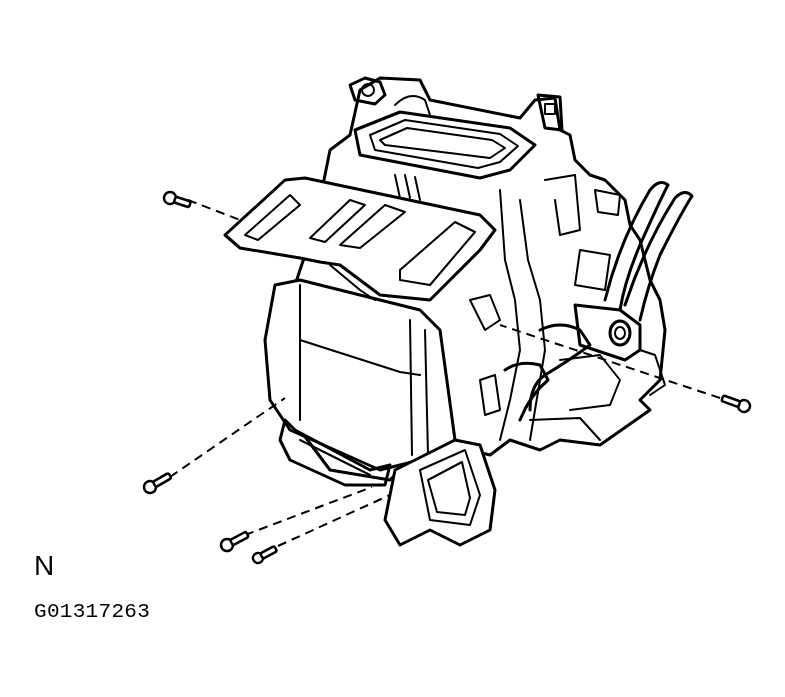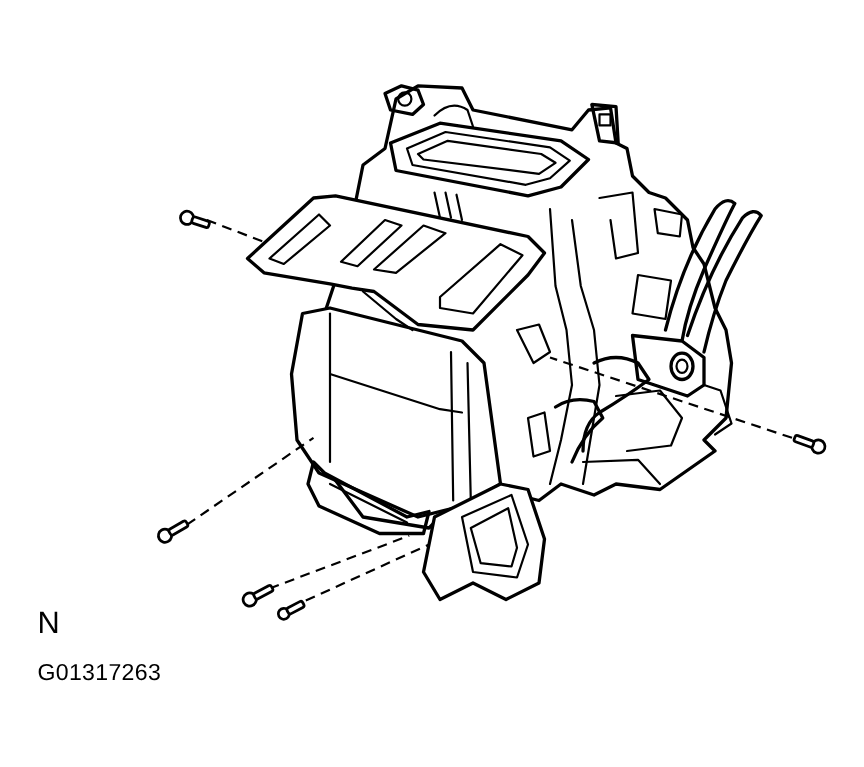--- a/index.html
+++ b/index.html
@@ -1,19 +1,19 @@
 <!DOCTYPE html>
 <html><head>
   <meta charset="utf-8">
   <style>
     html, body { margin: 0; padding: 0; background: #ffffff; }
     body { width: 785px; height: 697px; position: relative; overflow: hidden; font-family: "Liberation Sans", sans-serif; }
     .diagram { position: absolute; left: 0; top: 0; width: 785px; height: 697px; }
     .label-n { position: absolute; left: 34px; top: 550px; font-size: 28px; color: #000; font-family: "Liberation Sans", sans-serif; }
-    .label-code { position: absolute; left: 34px; top: 600px; font-size: 21px; color: #000; font-family: Liberation Sans, sans-serif; letter-spacing: 0.3px; }
+    .label-code { position: absolute; left: 34px; top: 600px; font-size: 21px; color: #000; font-family: Liberation Mono, monospace; letter-spacing: 0.3px; }
     svg .ln { fill: none; stroke: #000; stroke-width: 3; stroke-linejoin: round; stroke-linecap: round; }
     svg .thin { fill: none; stroke: #000; stroke-width: 2; stroke-linejoin: round; stroke-linecap: round; }
     svg .dash { fill: none; stroke: #000; stroke-width: 2; stroke-dasharray: 9 6; }
     svg .fillw { fill: #fff; stroke: #000; stroke-width: 3; stroke-linejoin: round; }
     svg .screw { fill: #fff; stroke: #000; stroke-width: 2.5; }
   </style>
 </head>
 <body>
 
 <div class="diagram">

